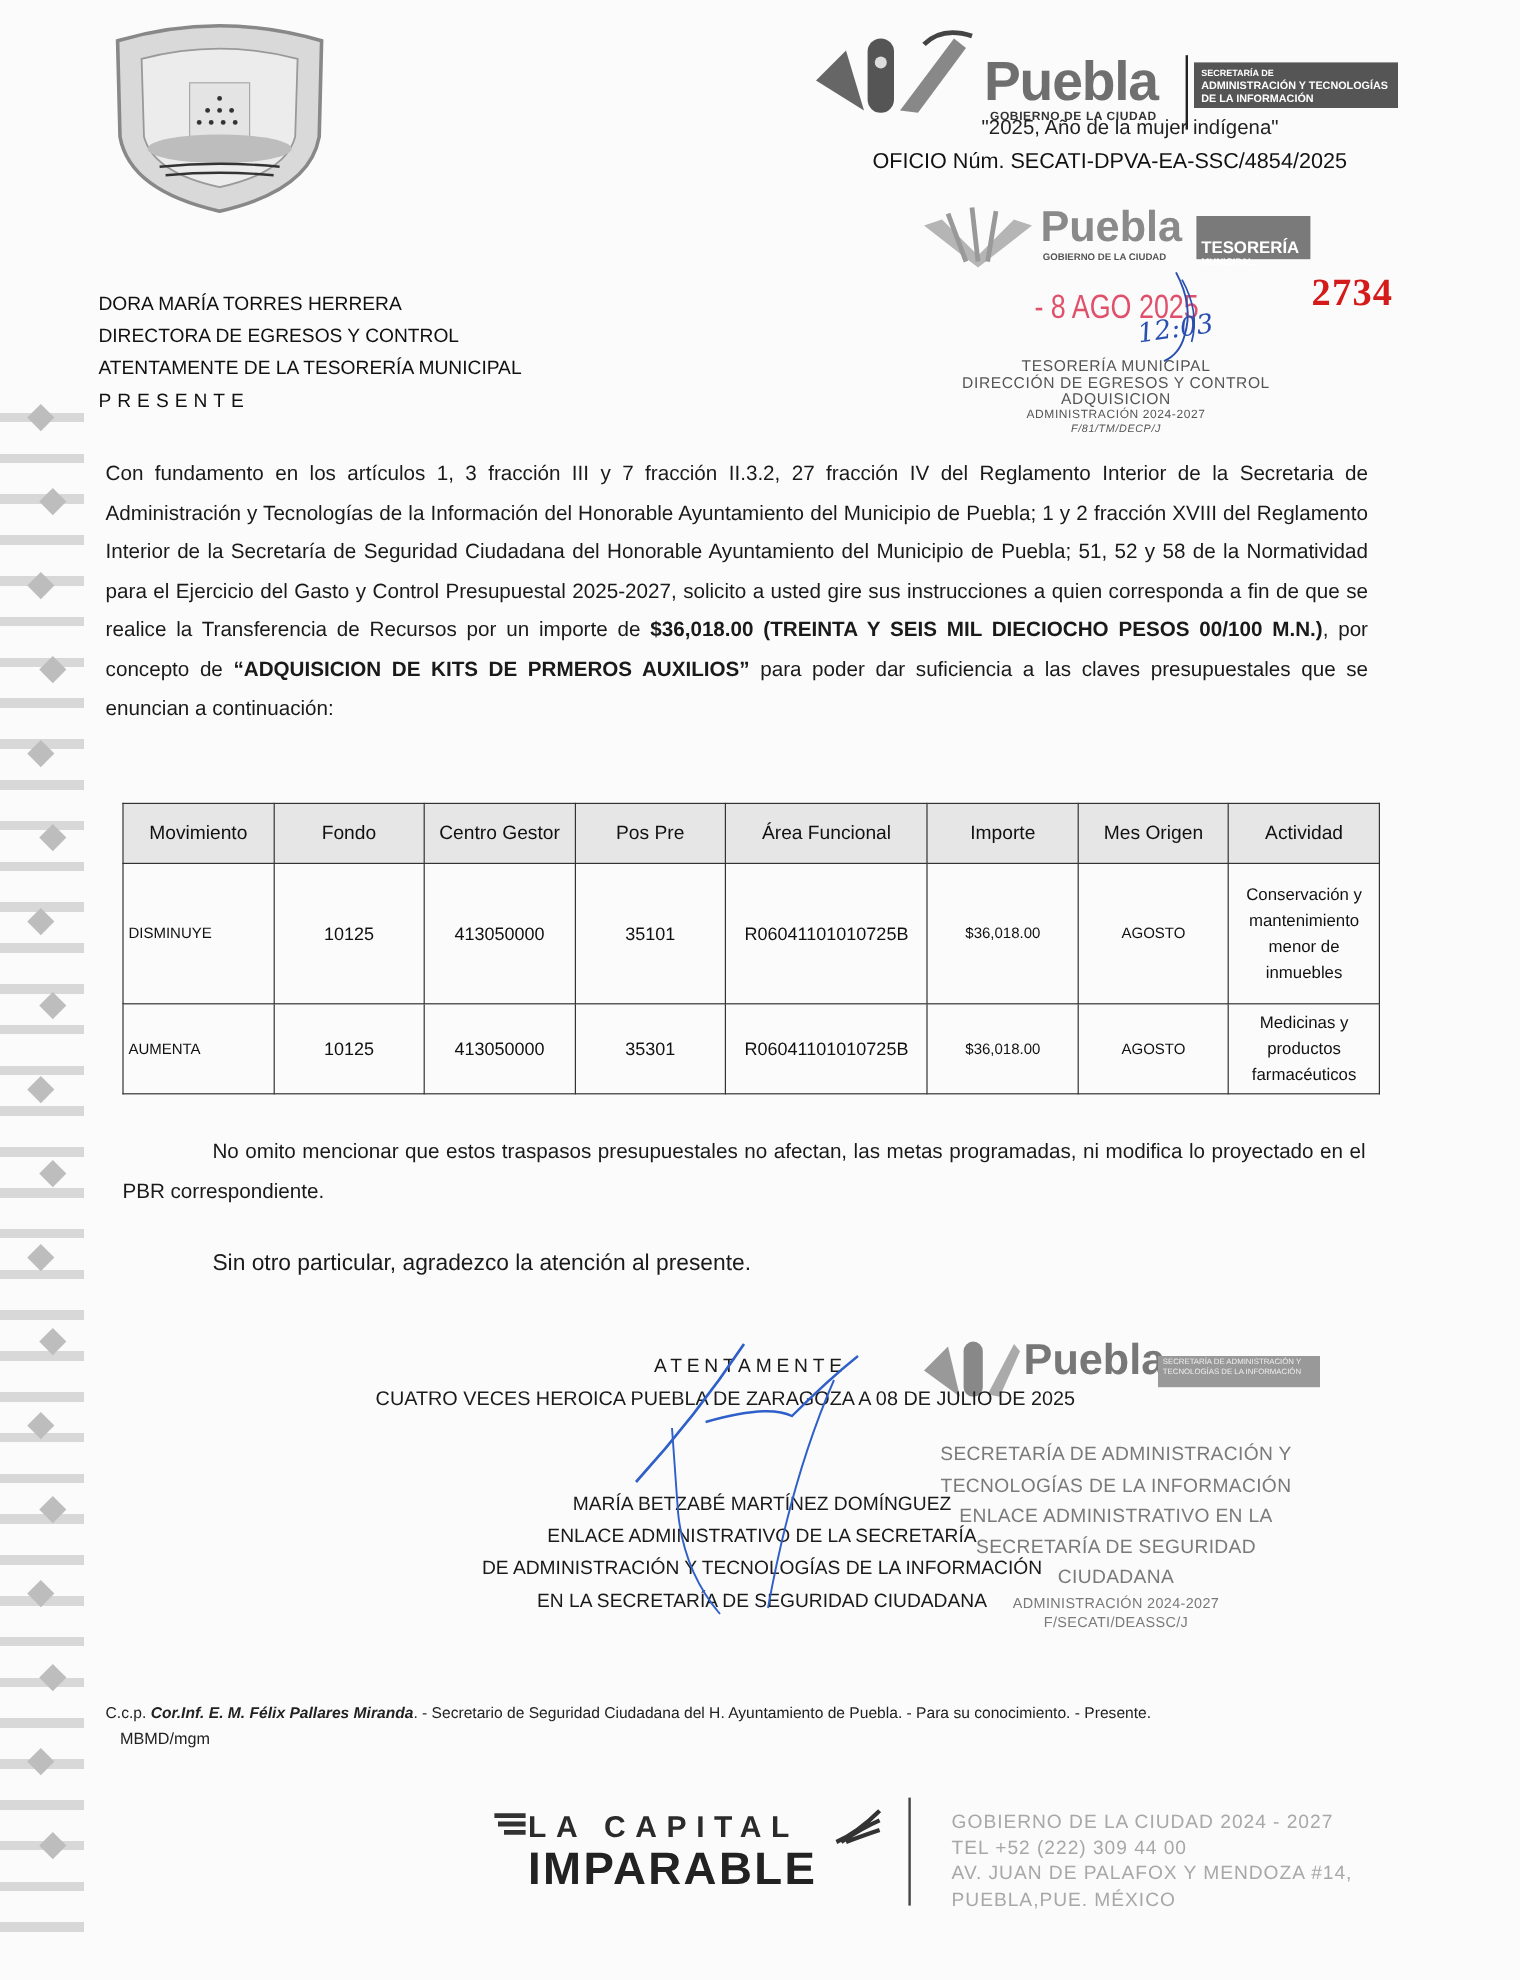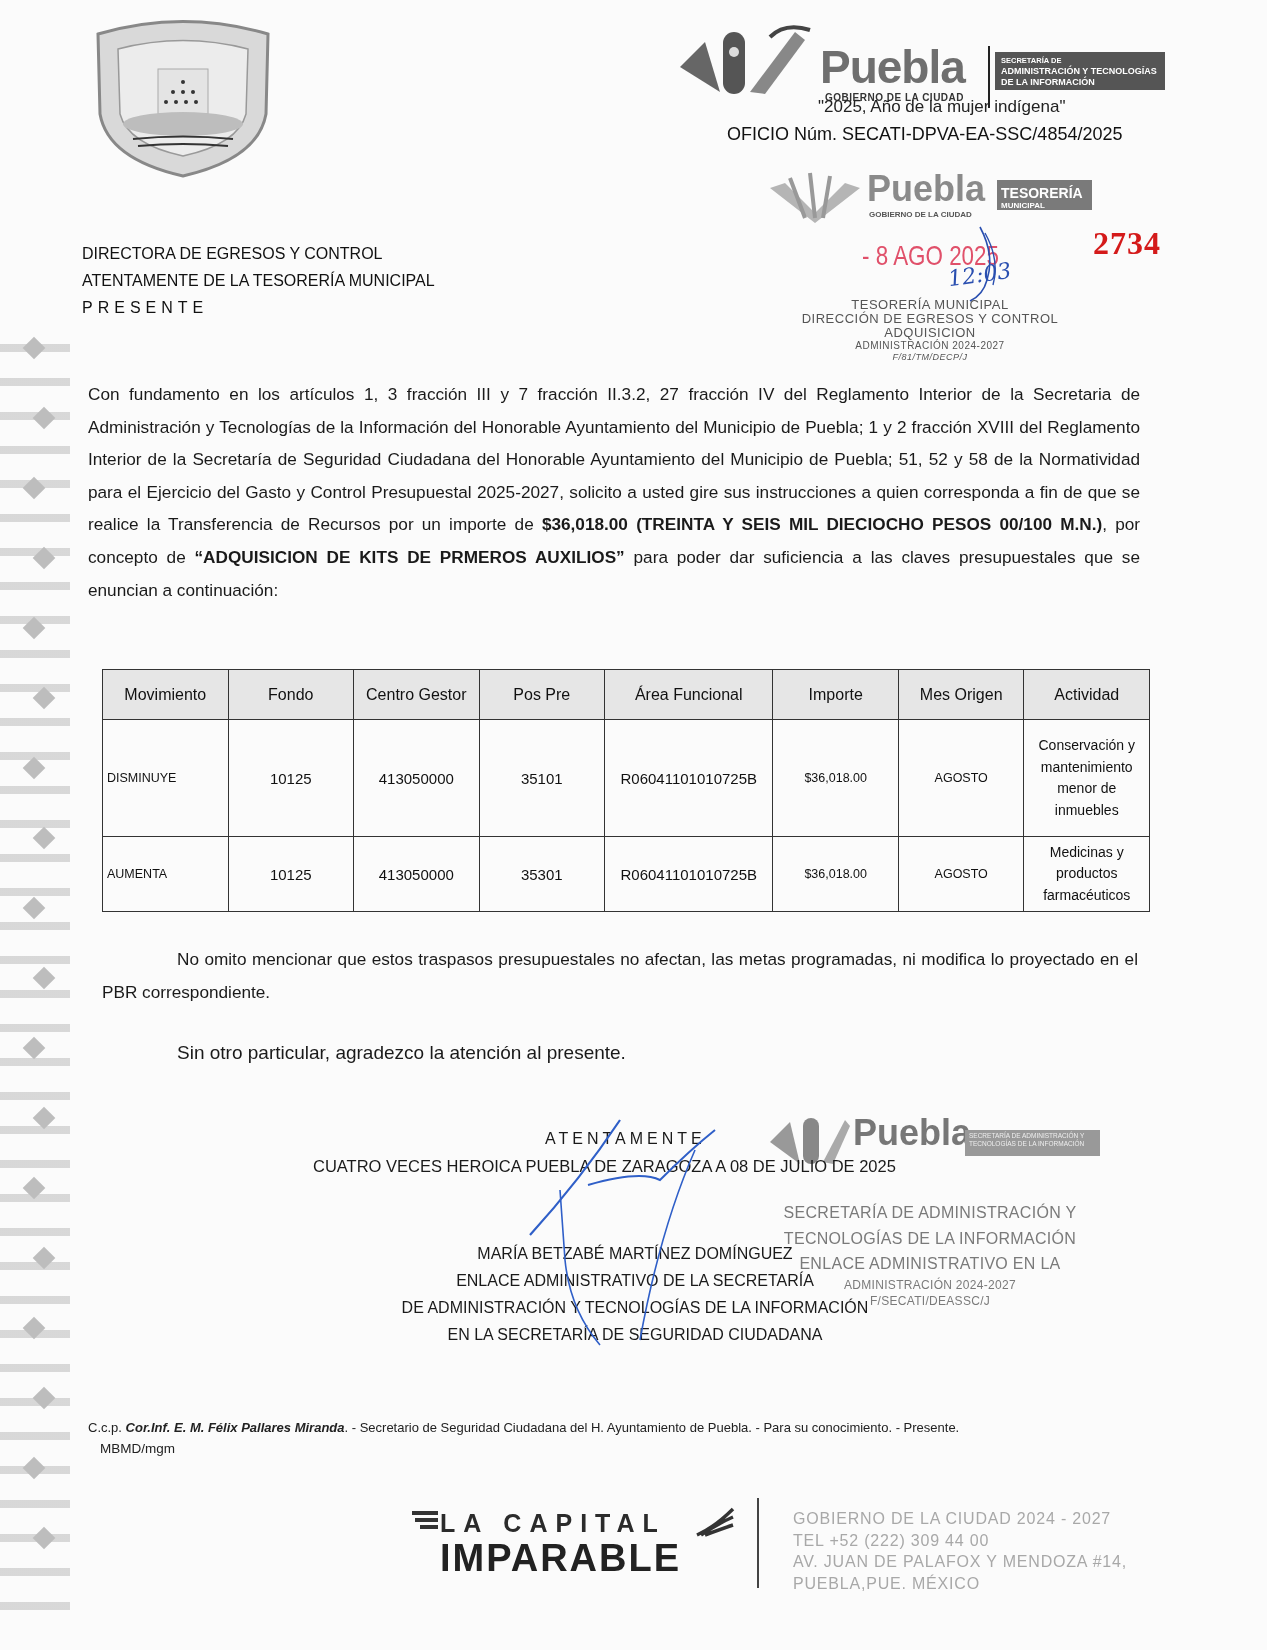--- a/index.html
+++ b/index.html
@@ -18,21 +18,21 @@
   .gob{position:absolute;left:150px;top:70px;font-size:10px;font-weight:bold;color:#333;letter-spacing:0.5px;}
   .sec-box{position:absolute;left:320px;top:30px;width:170px;height:38px;background:#555;color:#fff;font-size:9px;font-weight:bold;line-height:11px;padding:3px 6px;box-sizing:border-box;}
   .sec-box .small{font-size:7.5px;}
   .vline{position:absolute;left:313px;top:24px;width:2px;height:62px;background:#222;}
   .motto{left:818px;top:97px;font-size:17px;color:#222;}
   .oficio{left:727px;top:124px;font-size:18px;color:#111;}
   
   .tes-logo{left:765px;top:168px;width:330px;height:56px;}
   .tes-word{position:absolute;left:102px;top:0;font-size:36px;font-weight:bold;color:#8a8a8a;}
   .tes-gob{position:absolute;left:104px;top:42px;font-size:8px;font-weight:bold;color:#555;}
-  .tes-box{position:absolute;left:232px;top:12px;width:95px;height:30px;background:#7a7a7a;color:#fff;font-size:14px;font-weight:bold;line-height:16px;padding:5px 4px;box-sizing:border-box;}
+  .tes-box{position:absolute;left:232px;top:12px;width:95px;height:30px;background:#7a7a7a;color:#fff;font-size:14px;font-weight:bold;line-height:16px;padding:18px 4px;box-sizing:border-box;}
   .tes-box .small{font-size:8px;display:block;line-height:9px;}
   .folio{left:1093px;top:225px;font-size:32px;color:#d41a1a;font-family:"Liberation Serif",serif;font-weight:bold;letter-spacing:1px;}
   .date-stamp{left:862px;top:240px;font-size:28px;color:#e0506a;font-family:"Liberation Sans Narrow","Liberation Sans",sans-serif;transform:scaleX(0.8);transform-origin:left;}
   .time-hand{left:948px;top:262px;font-size:22px;color:#2a4fb0;font-family:"DejaVu Serif",serif;font-style:italic;transform:rotate(-8deg);}
   .stamp-text{left:780px;top:298px;width:300px;text-align:center;color:#555;font-size:13px;line-height:14px;letter-spacing:0.5px;}
   .stamp-text .s{font-size:10px;line-height:12px;}
   .stamp-text .xs{font-size:9px;line-height:11px;font-style:italic;}
   
   .addressee{left:82px;top:240px;font-size:16px;line-height:27px;color:#111;}
   .addressee .presente{letter-spacing:5px;}
@@ -150,20 +150,21 @@
 </svg>
 <div class="abs stamp-text">
   <div>TESORERÍA MUNICIPAL</div>
   <div>DIRECCIÓN DE EGRESOS Y CONTROL</div>
   <div>ADQUISICION</div>
   <div class="s">ADMINISTRACIÓN 2024-2027</div>
   <div class="xs">F/81/TM/DECP/J</div>
 </div>
 
 <div class="abs addressee">
+  <div>DORA MARÍA TORRES HERRERA</div>
   <div>DIRECTORA DE EGRESOS Y CONTROL</div>
   <div>ATENTAMENTE DE LA TESORERÍA MUNICIPAL</div>
   <div class="presente">PRESENTE</div>
 </div>
 
 <div class="abs body-text"><span>Con fundamento en los artículos 1, 3 fracción III y 7 fracción II.3.2, 27 fracción IV del Reglamento Interior de la Secretaria de Administración y Tecnologías de la Información del Honorable Ayuntamiento del Municipio de Puebla; 1 y 2 fracción XVIII del Reglamento Interior de la Secretaría de Seguridad Ciudadana del Honorable Ayuntamiento del Municipio de Puebla; 51, 52 y 58 de la Normatividad para el Ejercicio del Gasto y Control Presupuestal 2025-2027,  solicito a usted gire sus instrucciones a quien corresponda a fin de que se realice la Transferencia de Recursos por un importe de </span><b>$36,018.00</b> <b>(TREINTA Y SEIS MIL DIECIOCHO PESOS 00/100 M.N.)</b><span>, por concepto de </span><b>“ADQUISICION DE KITS DE PRMEROS AUXILIOS”</b><span> para poder dar suficiencia a las claves presupuestales que se enuncian a continuación:</span></div>
 
 <table class="budget">
   <thead>
     <tr>
@@ -210,20 +211,21 @@
     <rect x="38" y="6" width="16" height="46" rx="8" fill="#888"></rect>
     <path d="M58 50 L80 8 L85 14 L68 52 Z" fill="#aaa"></path>
   </svg>
   <span class="w">Puebla</span>
   <div class="b">SECRETARÍA DE ADMINISTRACIÓN Y TECNOLOGÍAS DE LA INFORMACIÓN</div>
 </div>
 <div class="abs sec-stamp">
   <div>SECRETARÍA DE ADMINISTRACIÓN Y</div>
   <div>TECNOLOGÍAS DE LA INFORMACIÓN</div>
   <div>ENLACE ADMINISTRATIVO EN LA</div>
+  <div>SECRETARÍA DE SEGURIDAD CIUDADANA</div>
   <div class="s">ADMINISTRACIÓN 2024-2027</div>
   <div class="s">F/SECATI/DEASSC/J</div>
 </div>
 
 <div class="abs atentamente">ATENTAMENTE</div>
 <div class="abs lugar">CUATRO VECES HEROICA PUEBLA DE ZARAGOZA A 08 DE JULIO DE 2025</div>
 <div class="abs signer">
   <div>MARÍA BETZABÉ MARTÍNEZ DOMÍNGUEZ</div>
   <div>ENLACE ADMINISTRATIVO DE LA SECRETARÍA</div>
   <div>DE ADMINISTRACIÓN Y TECNOLOGÍAS DE LA INFORMACIÓN</div>

